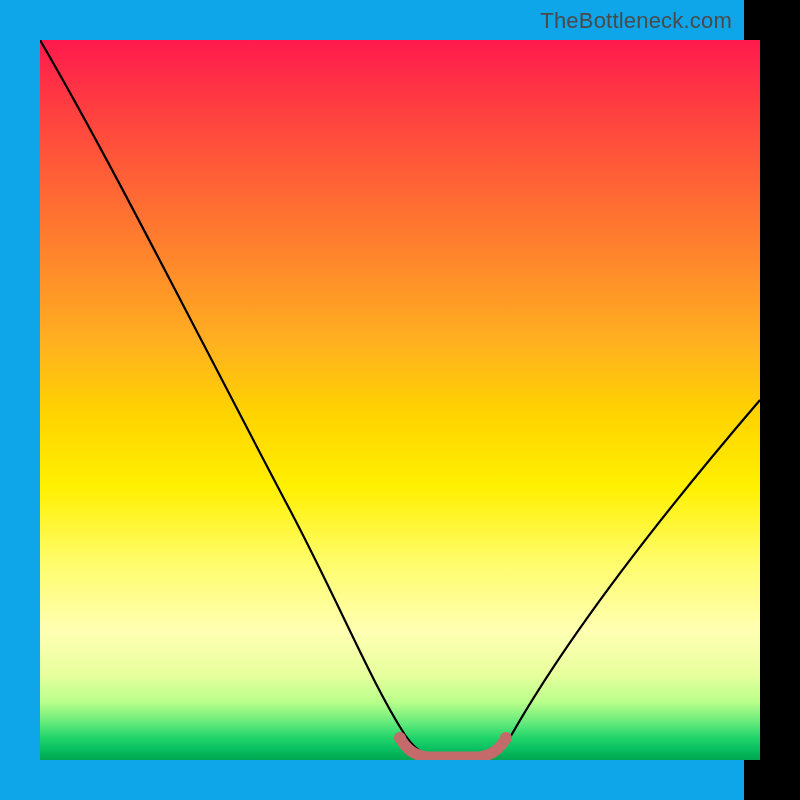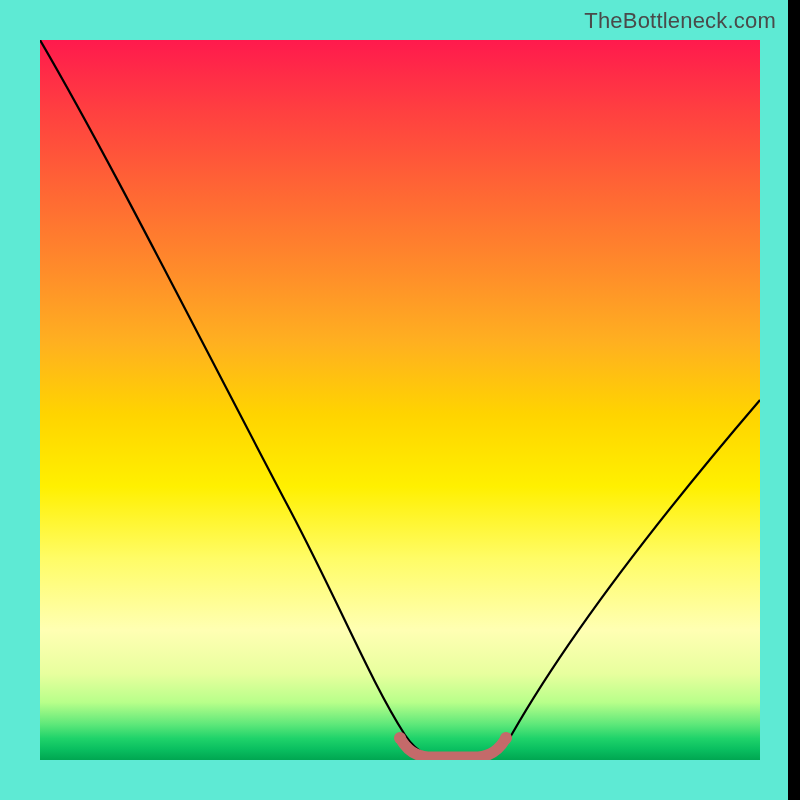--- a/index.html
+++ b/index.html
@@ -8,22 +8,21 @@
     width: 800px;
     height: 800px;
     background: #000;
     overflow: hidden;
     font-family: Arial, Helvetica, sans-serif;
   }
   .frame {
     position: relative;
     width: 744px;
     height: 800px;
-    background: #5eead4;
-    padding-left: 44px;
+    background: #0ea5e9;
   }
   .plot-area {
     position: absolute;
     left: 40px;
     top: 40px;
     width: 720px;
     height: 720px;
     background: linear-gradient(to bottom,
       #ff1a4d 0%,
       #ff4040 10%,

